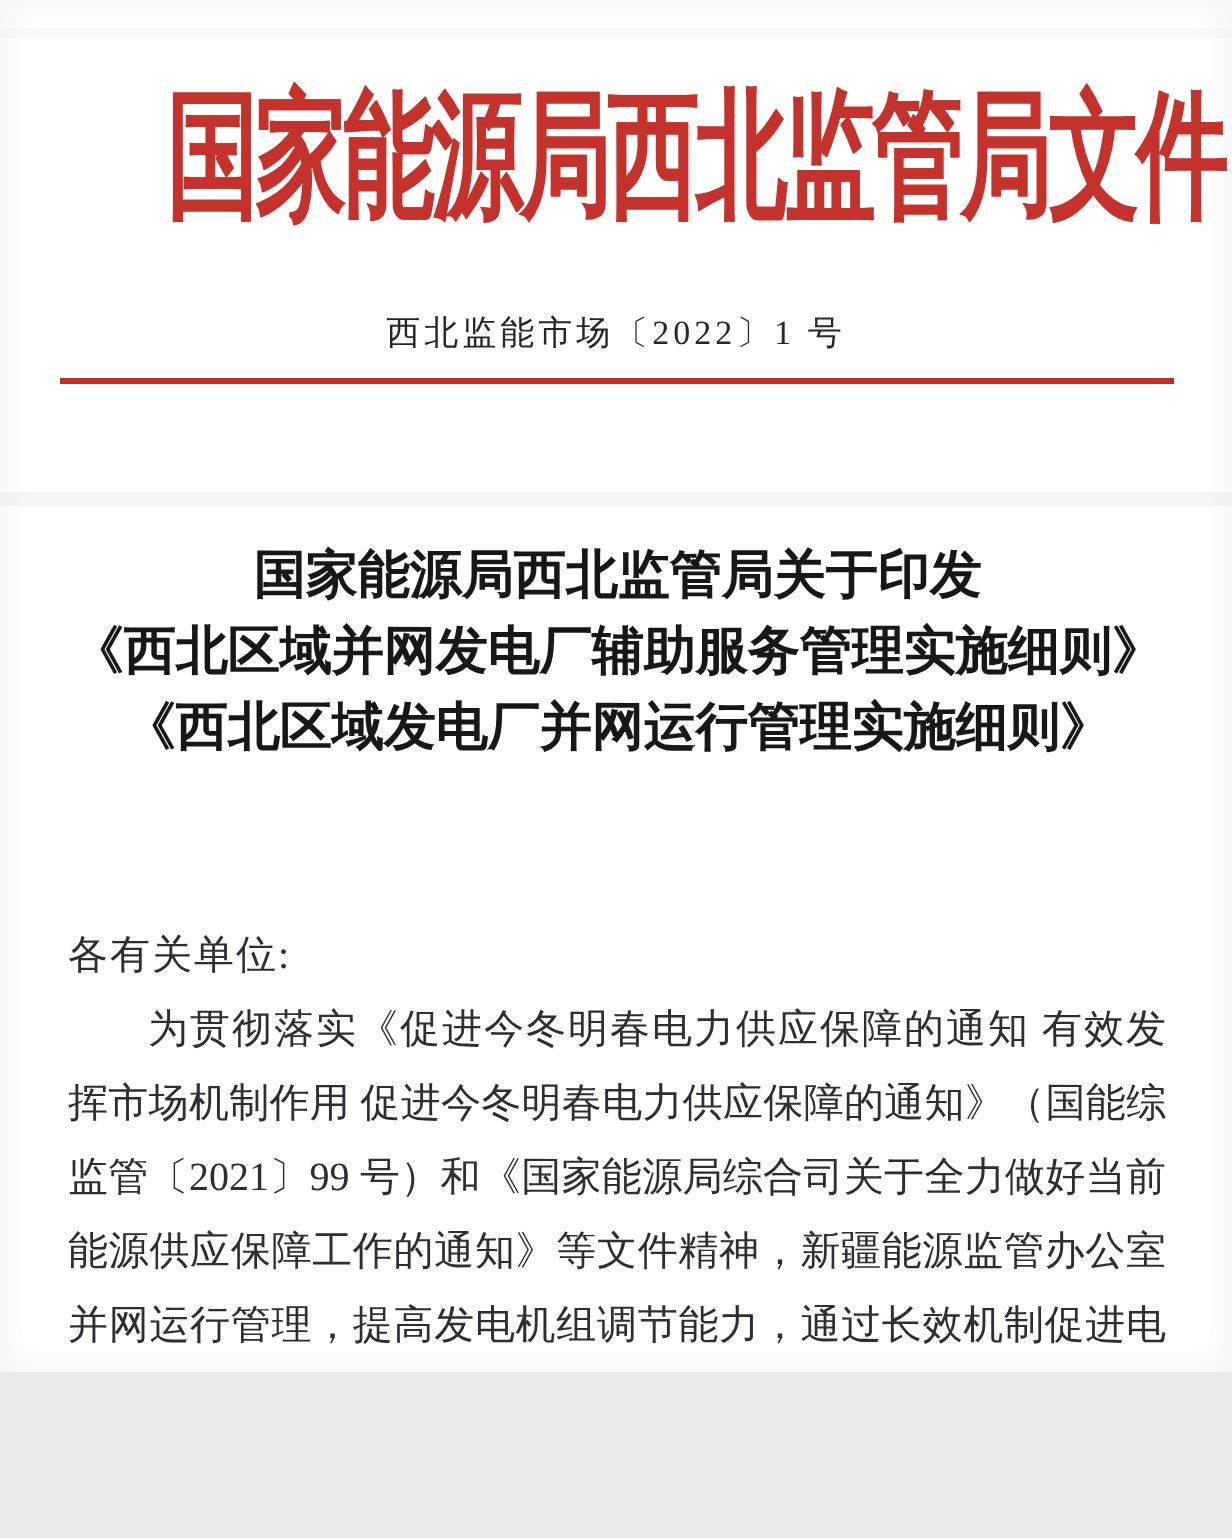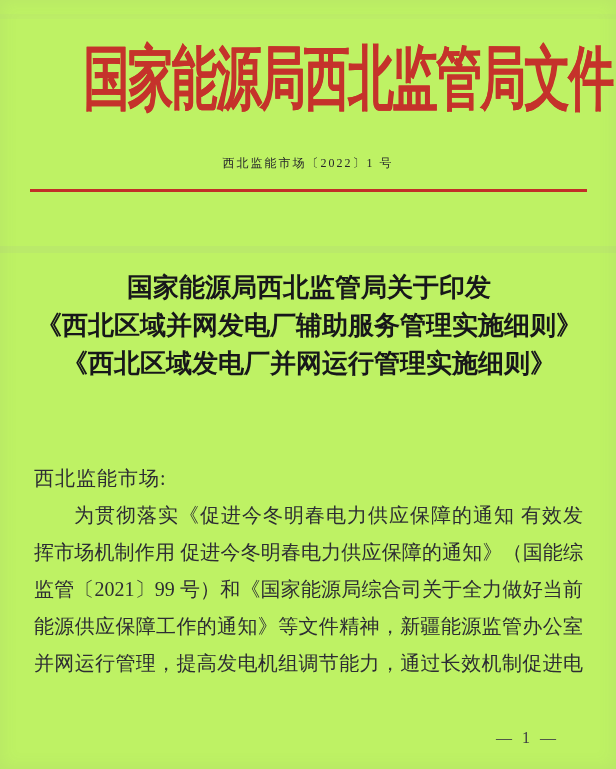--- a/index.html
+++ b/index.html
@@ -4,22 +4,22 @@
 <style>
   * { margin: 0; padding: 0; box-sizing: border-box; }
   html, body { width: 616px; height: 769px; }
   body {
     font-family: "Liberation Serif", "DejaVu Serif", serif;
     background: #e9e8e6;
   }
   .page {
     position: relative;
     width: 616px;
-    height: 769px;
-    background: #bef264;
+    height: 686px;
+    background: #ffffff;
     overflow: hidden;
     box-shadow: inset 0 0 18px rgba(120,120,130,0.10);
   }
   
   .scan-band {
     position: absolute;
     left: 0; right: 0;
     height: 7px;
     background: rgba(150,155,168,0.09);
     pointer-events: none;
@@ -45,21 +45,21 @@
     transform-origin: center top;
     text-shadow: 0.5px 0 0 #c5322b;
   }
 
   
   .doc-number {
     position: absolute;
     top: 155px;
     left: 0; right: 0;
     text-align: center;
-    font-size: 12px;
+    font-size: 17px;
     letter-spacing: 2px;
     color: #26262a;
   }
 
   
   .red-rule {
     position: absolute;
     top: 189px;
     left: 30px;
     right: 29px;
@@ -130,21 +130,21 @@
 
   <div class="red-rule"></div>
 
   <div class="notice-title">
     <div>国家能源局西北监管局关于印发</div>
     <div>《西北区域并网发电厂辅助服务管理实施细则》</div>
     <div>《西北区域发电厂并网运行管理实施细则》</div>
   </div>
 
   <div class="content">
-    <div class="salutation">西北监能市场:</div>
+    <div class="salutation">各有关单位:</div>
     <div class="body-line first">为贯彻落实《促进今冬明春电力供应保障的通知  有效发</div>
     <div class="body-line">挥市场机制作用  促进今冬明春电力供应保障的通知》（国能综</div>
     <div class="body-line">监管〔2021〕99 号）和《国家能源局综合司关于全力做好当前</div>
     <div class="body-line">能源供应保障工作的通知》等文件精神，新疆能源监管办公室</div>
     <div class="body-line">并网运行管理，提高发电机组调节能力，通过长效机制促进电</div>
   </div>
 
   <div class="page-number">— 1 —</div>
 
 </div>

